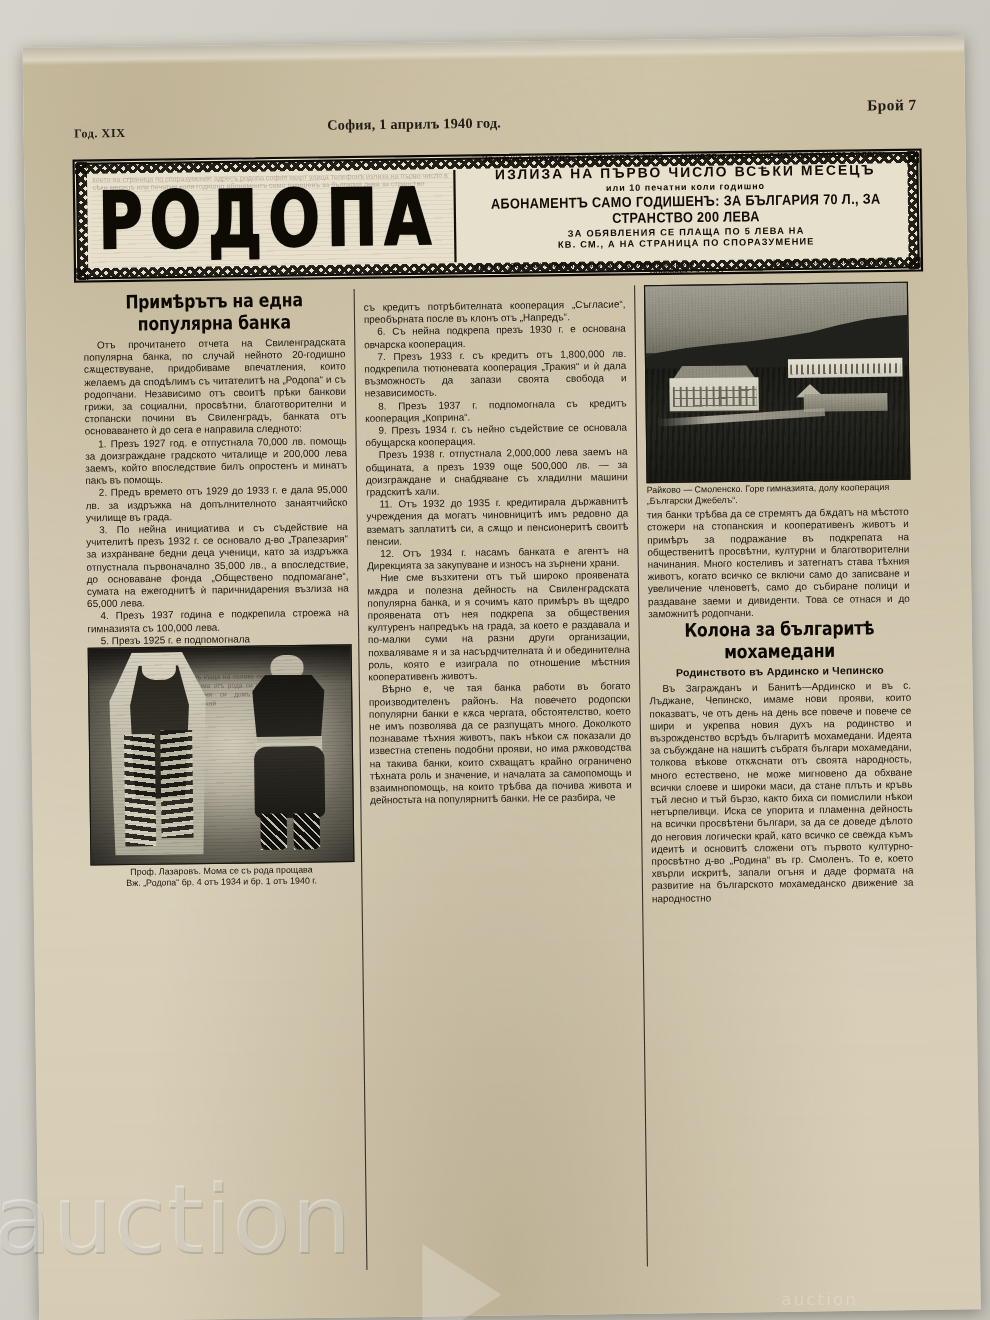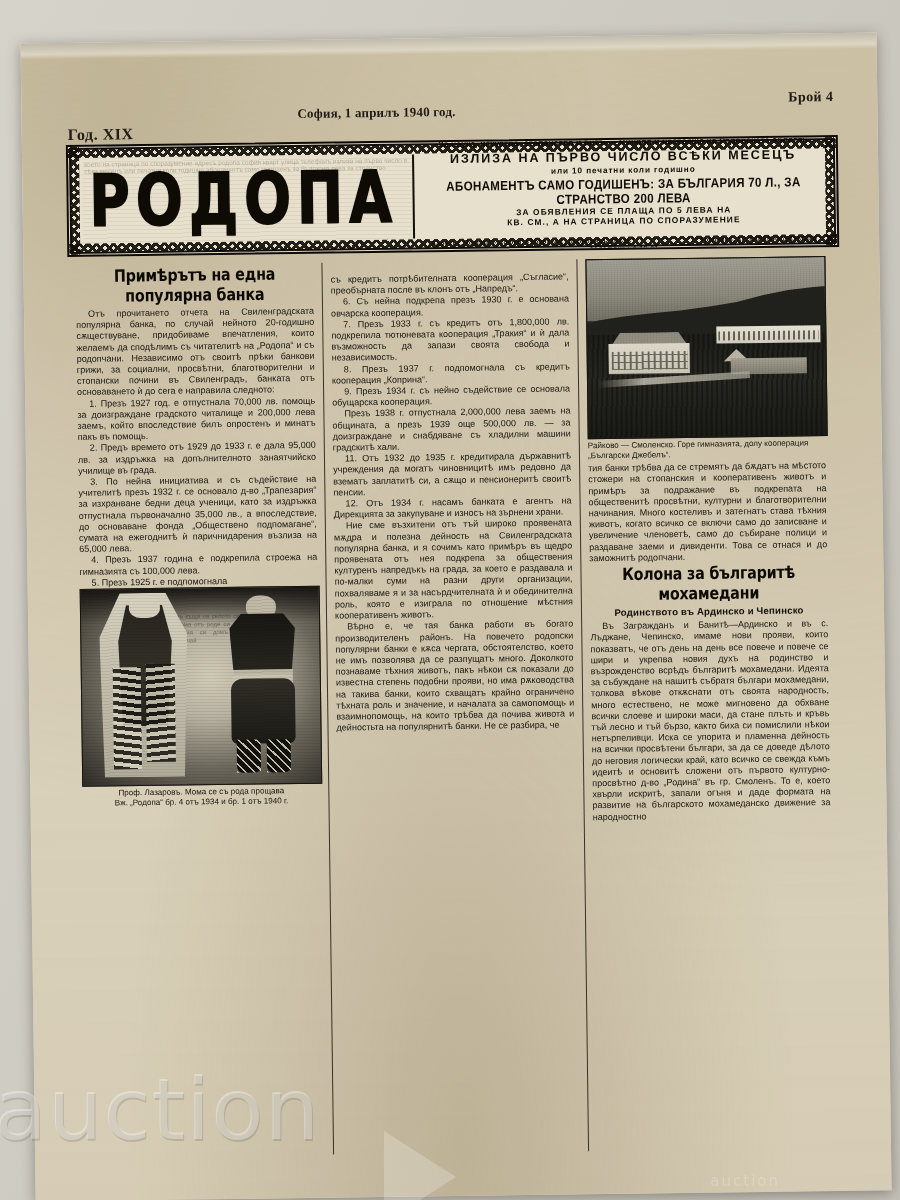--- a/index.html
+++ b/index.html
@@ -44,22 +44,22 @@
   #content{
     position:absolute;left:44px;top:56px;width:772px;height:1062px;
     filter:contrast(1.03);
   }
   
   .headline-row{
     position:relative;height:44px;
     font-family:"Liberation Serif", serif;
   }
   .year-label{
-    position:absolute;left:2px;top:27px;
-    font-size:16px;letter-spacing:.5px;color:#262119;font-weight:700;
+    position:absolute;left:2px;top:17px;
+    font-size:11px;letter-spacing:.5px;color:#262119;font-weight:700;
   }
   .issue-date{
     position:absolute;left:232px;top:10px;
     font-size:13px;color:#231e17;font-weight:700;letter-spacing:.2px;
   }
   .issue-number{
     position:absolute;right:4px;top:0px;
     font-size:14px;color:#231e17;font-weight:700;letter-spacing:.4px;
   }
   
@@ -364,21 +364,21 @@
 <div id="scan-backdrop"></div>
 
 <div id="paper">
   <div id="paper-top-edge"></div>
 
   <div id="content">
 
     <div class="headline-row">
       <div class="year-label">Год. XIX</div>
       <div class="issue-date">София, 1 априлъ 1940 год.</div>
-      <div class="issue-number">Брой 4</div>
+      <div class="issue-number">Брой 7</div>
     </div>
 
     <div id="masthead">
       <div class="zig top"></div>
       <div class="zig bot"></div>
       <div class="zigv l"></div>
       <div class="zigv r"></div>
 
       <div id="logo-cell">
         <div class="ghost">

